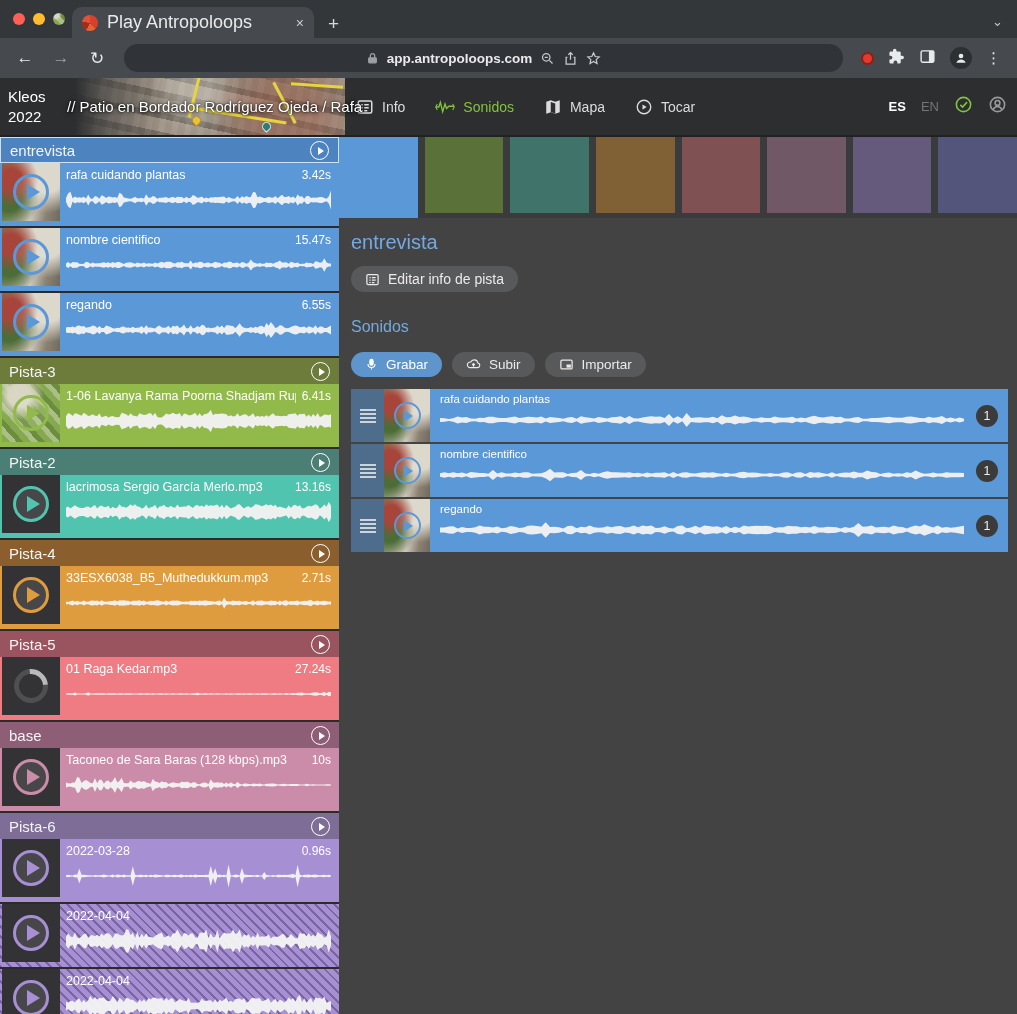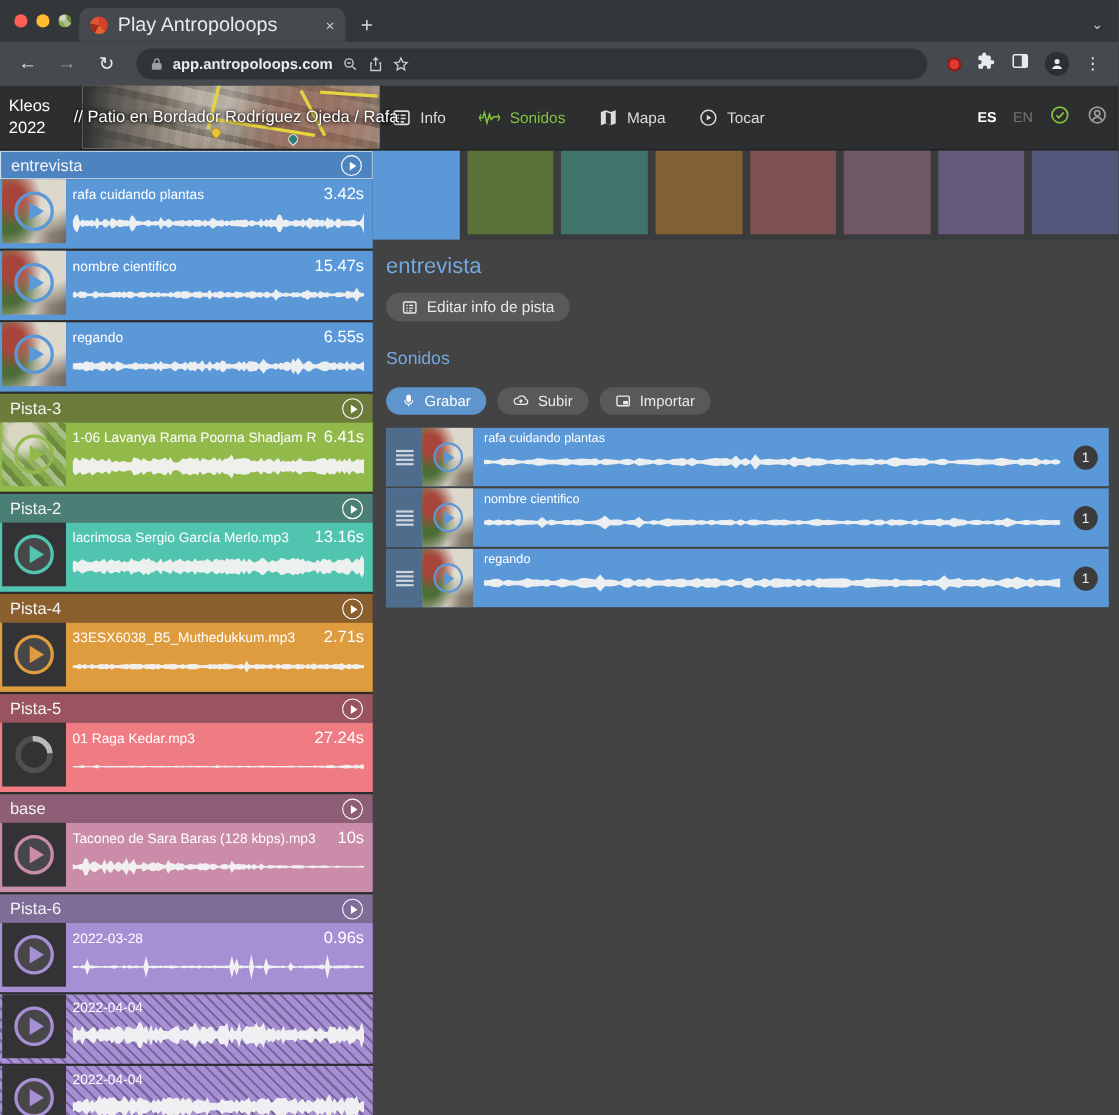--- a/index.html
+++ b/index.html
@@ -16,21 +16,21 @@
   .favicon { width:16px; height:16px; border-radius:50%;
     background:conic-gradient(#d7402b 0 38%, #e8632f 38% 58%, #a32c20 58% 78%, #e05334 78% 100%); }
   .tab-title { flex:1; font-size:18px; color:#e8eaed; white-space:nowrap; overflow:hidden; }
   .tab-close { color:#c7cacd; font-size:14px; cursor:default; }
   .newtab { position:absolute; left:328px; bottom:5px; color:#d4d6d9; font-size:19px; line-height:19px; }
   .tabchev { position:absolute; right:14px; top:14px; color:#c3c6c9; font-size:13px; }
   .toolbar { height:40px; background:#46494d; display:flex; align-items:center; padding:0 10px; gap:6px; }
   .nav-btn { width:30px; text-align:center; font-size:17px; color:#e8eaed; }
   .nav-btn.dis { color:#9aa0a6; }
   .omnibox { flex:1; height:28px; background:#303338; border-radius:14px; display:flex;
-    align-items:center; padding:0 12px; gap:8px; margin:0 6px; }
+    align-items:center; padding:0 12px; gap:8px; margin:0 6px;justify-content:center; }
   .omnibox .host { color:#e8eaed; font-size:13.5px; font-weight:bold; }
   .omnibox .path { color:#9aa0a6; font-size:13.5px; white-space:nowrap; overflow:hidden; flex:1; }
   .ob-ic { color:#c7cacd; display:flex; align-items:center; }
   .ext-row { display:flex; align-items:center; gap:14px; padding:0 6px; }
   .rec-dot { width:13px; height:13px; border-radius:50%; background:#e33a2f; border:2px solid #8e1f18; }
   .avatar-ic { width:22px; height:22px; border-radius:50%; background:#2d3033; display:flex;
     align-items:center; justify-content:center; }
   .kebab { color:#e8eaed; font-size:15px; letter-spacing:0; }
 
   
@@ -83,21 +83,21 @@
   .tp { width:19px; height:19px; border:1.5px solid #fff; border-radius:50%; position:relative; flex:none; }
   .tp::after { content:""; position:absolute; left:7px; top:5px; border-left:6px solid #fff;
     border-top:4px solid transparent; border-bottom:4px solid transparent; }
   .side-sound { position:relative; height:63px; margin-bottom:2px; background:var(--body); }
   .side-sound.hatched { background-image:repeating-linear-gradient(45deg, rgba(47,33,74,.38) 0 2px, transparent 2px 7px); }
   .s-thumb { position:absolute; left:2px; top:0; width:58px; height:58px; display:flex;
     align-items:center; justify-content:center; }
   .s-body { margin-left:66px; height:100%; padding:5px 8px 0 0; display:flex; flex-direction:column; }
   .s-top { display:flex; align-items:baseline; color:#fff; }
   .sound-title { flex:1; font-size:12.5px; white-space:nowrap; overflow:hidden; }
-  .sound-duration { font-size:15px; margin-left:6px; }
+  .sound-duration { font-size:12px; margin-left:6px; }
   .wave { height:26px; margin-top:5px; }
   .wave svg { width:100%; height:100%; display:block; }
 
   
   .t-garden { background:
       radial-gradient(circle at 16% 28%, #a8453a 0 16%, transparent 42%),
       radial-gradient(circle at 12% 62%, #4d6d38 0 20%, transparent 48%),
       radial-gradient(circle at 78% 22%, #dcd8cc 0 26%, transparent 58%),
       linear-gradient(100deg, #6d8a4f 0%, #b9b1a2 38%, #cfc9bd 55%, #8c8273 78%, #6f6a5e 100%); }
   .t-green { background:

